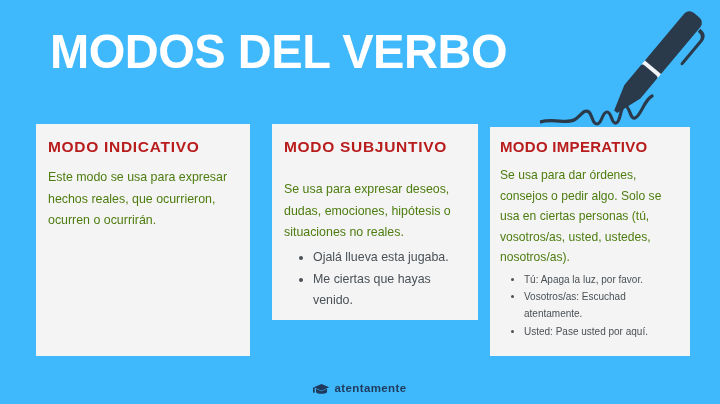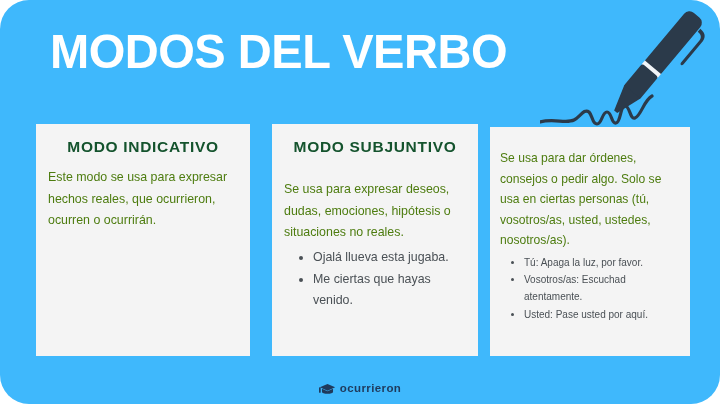--- a/index.html
+++ b/index.html
@@ -9,21 +9,20 @@
   body {
     font-family: "Liberation Sans", sans-serif;
     background: #ffffff;
   }
   .infographic {
     position: relative;
     width: 720px;
     height: 404px;
     overflow: hidden;
     background: #3fb8fc;
-    border-radius: 29px;
   }
 
   
   .title {
     position: absolute;
     left: 50px;
     top: 26px;
     font-size: 48px;
     font-weight: bold;
     color: #ffffff;
@@ -46,29 +45,28 @@
   }
 
   
   .card {
     position: absolute;
     background: #f4f4f4;
     box-sizing: border-box;
     overflow: hidden;
   }
   .card-1 { left: 36px;  top: 124px; width: 214px; height: 232px; padding: 14px 12px 8px 12px; }
-  .card-2 { left: 272px; top: 124px; width: 206px; height: 232px; padding: 14px 12px 8px 12px; }
+  .card-2 { left: 272px; top: 124px; width: 206px; height: 196px; padding: 14px 12px 8px 12px; }
   .card-3 { left: 490px; top: 127px; width: 200px; height: 229px; padding: 11px 8px 6px 10px; }
 
   .card-heading {
     font-size: 15.5px;
     font-weight: bold;
-    color: #14532d;
+    color: #b91c1c;
     letter-spacing: 0.7px;
-    text-align: center;
     white-space: nowrap;
   }
   .card-3 .card-heading {
     font-size: 15px;
     letter-spacing: 0.3px;
   }
 
   .card-body {
     color: #4d7c0f;
     font-size: 12.4px;
@@ -148,31 +146,32 @@
   <div class="card card-2">
     <div class="card-heading">MODO SUBJUNTIVO</div>
     <div class="card-body">Se usa para expresar deseos, dudas, emociones, hipótesis o situaciones no reales.</div>
     <ul class="card-list">
       <li>Ojalá llueva esta jugaba.</li>
       <li>Me ciertas que hayas venido.</li>
     </ul>
   </div>
 
   <div class="card card-3">
+    <div class="card-heading">MODO IMPERATIVO</div>
     <div class="card-body">Se usa para dar órdenes, consejos o pedir algo. Solo se usa en ciertas personas (tú, vosotros/as, usted, ustedes, nosotros/as).</div>
     <ul class="card-list">
       <li>Tú: Apaga la luz, por favor.</li>
       <li>Vosotros/as: Escuchad atentamente.</li>
       <li>Usted: Pase usted por aquí.</li>
     </ul>
   </div>
 
   <div class="footer-logo">
     <svg class="footer-cap-icon" viewBox="0 0 20 14" aria-hidden="true">
       <path d="M10 1 L19 5 L10 9 L1 5 Z" fill="#1f3a5c"></path>
       <path d="M3.5 6.6 L3.5 10.5 C3.5 11.8 6.4 12.6 10 12.6 C13.6 12.6 16.5 11.8 16.5 10.5
                L16.5 6.6 L10 9.6 Z" fill="#1f3a5c"></path>
       <rect x="0" y="5" width="2" height="6.5" rx="0.8" fill="#1f3a5c"></rect>
     </svg>
-    <span class="footer-wordmark">ocurrieron</span>
+    <span class="footer-wordmark">atentamente</span>
   </div>
 
 </div>
 
 </body></html>

